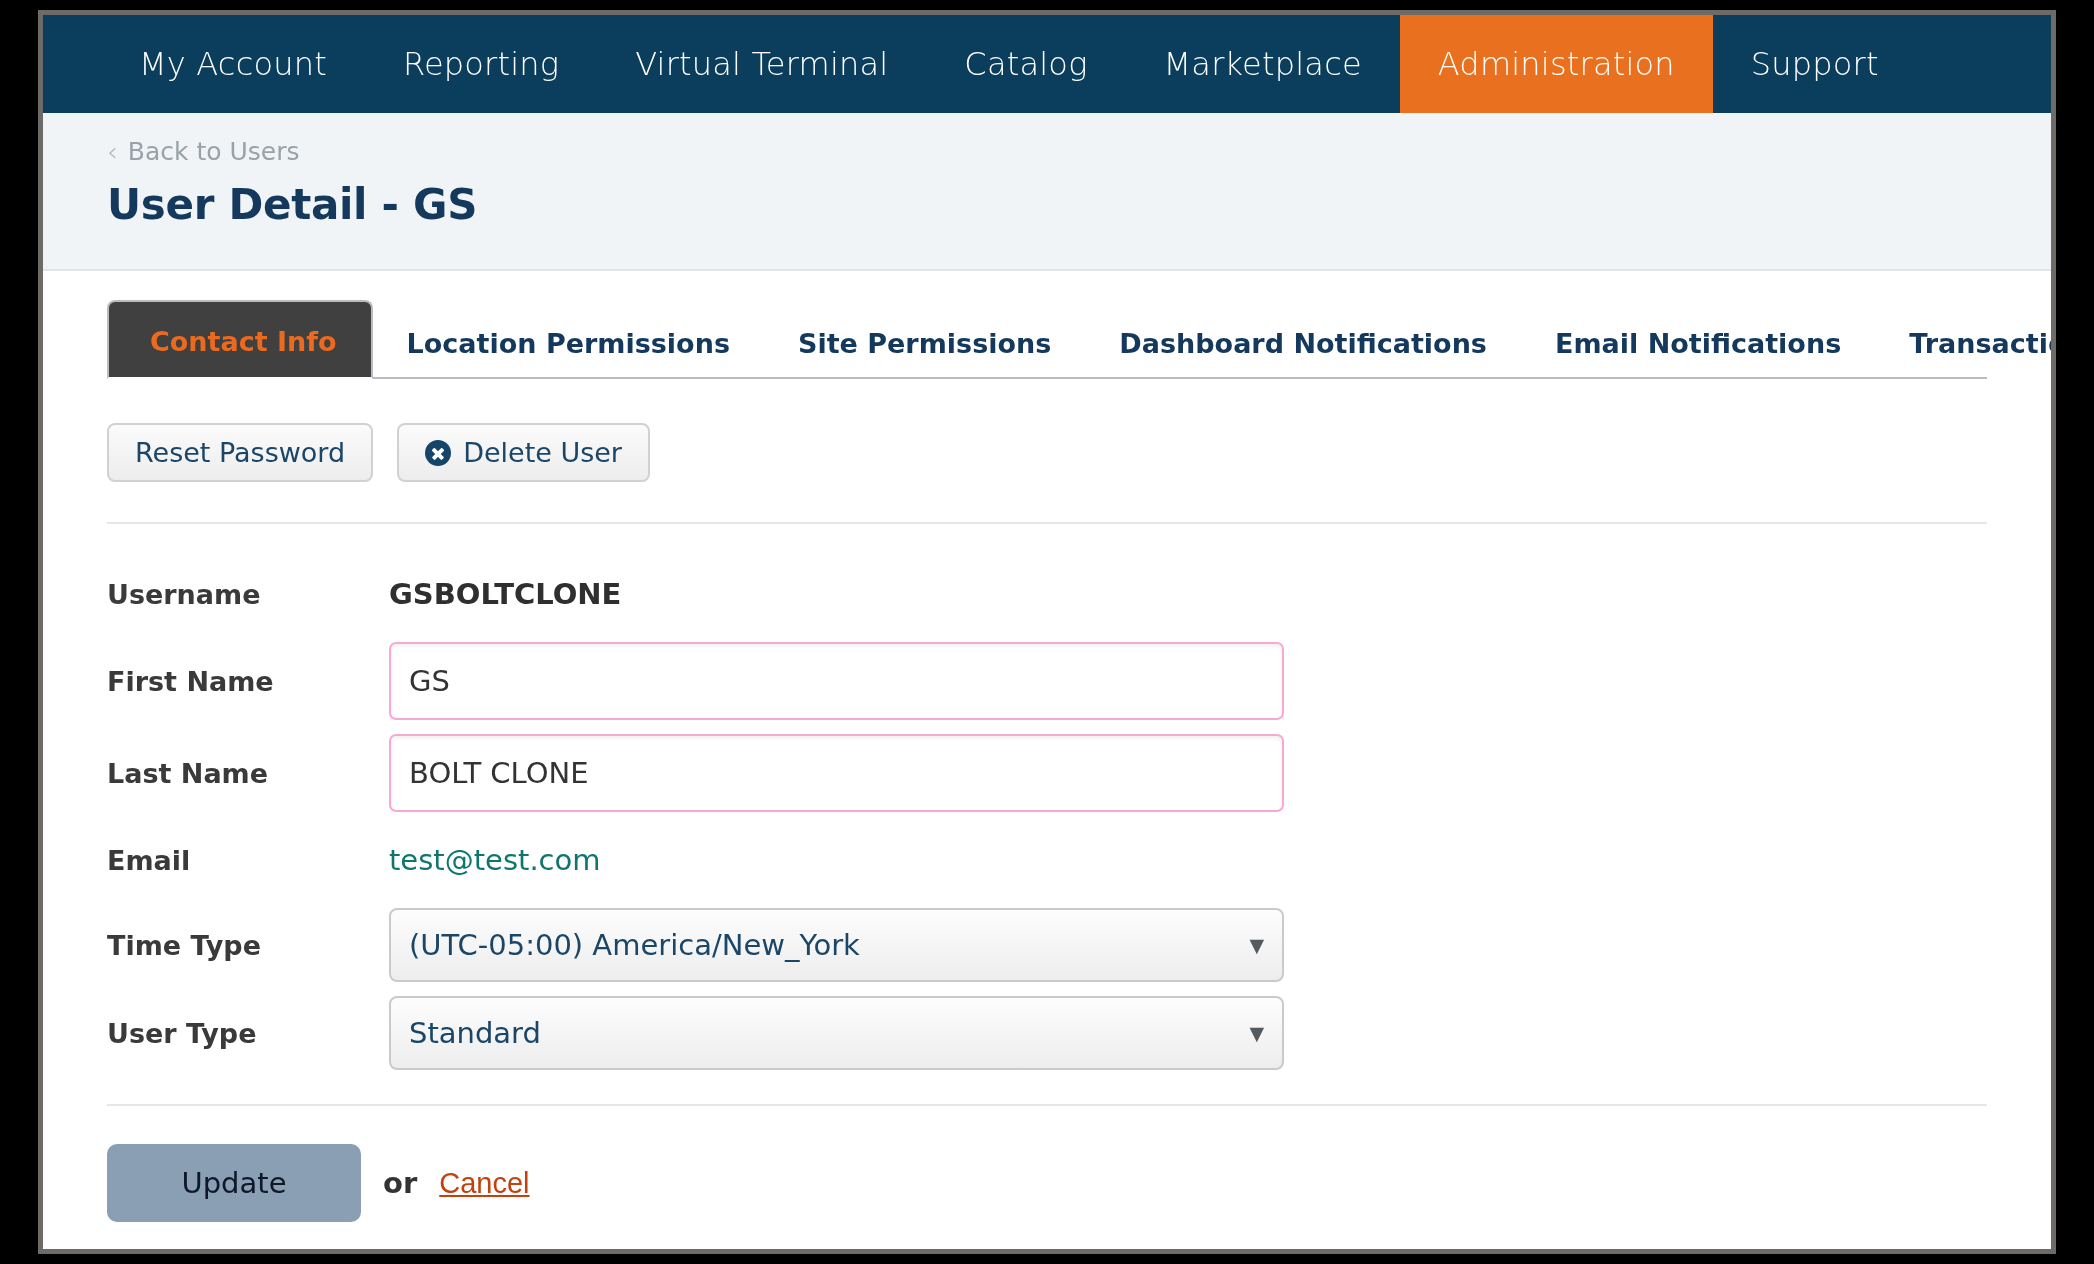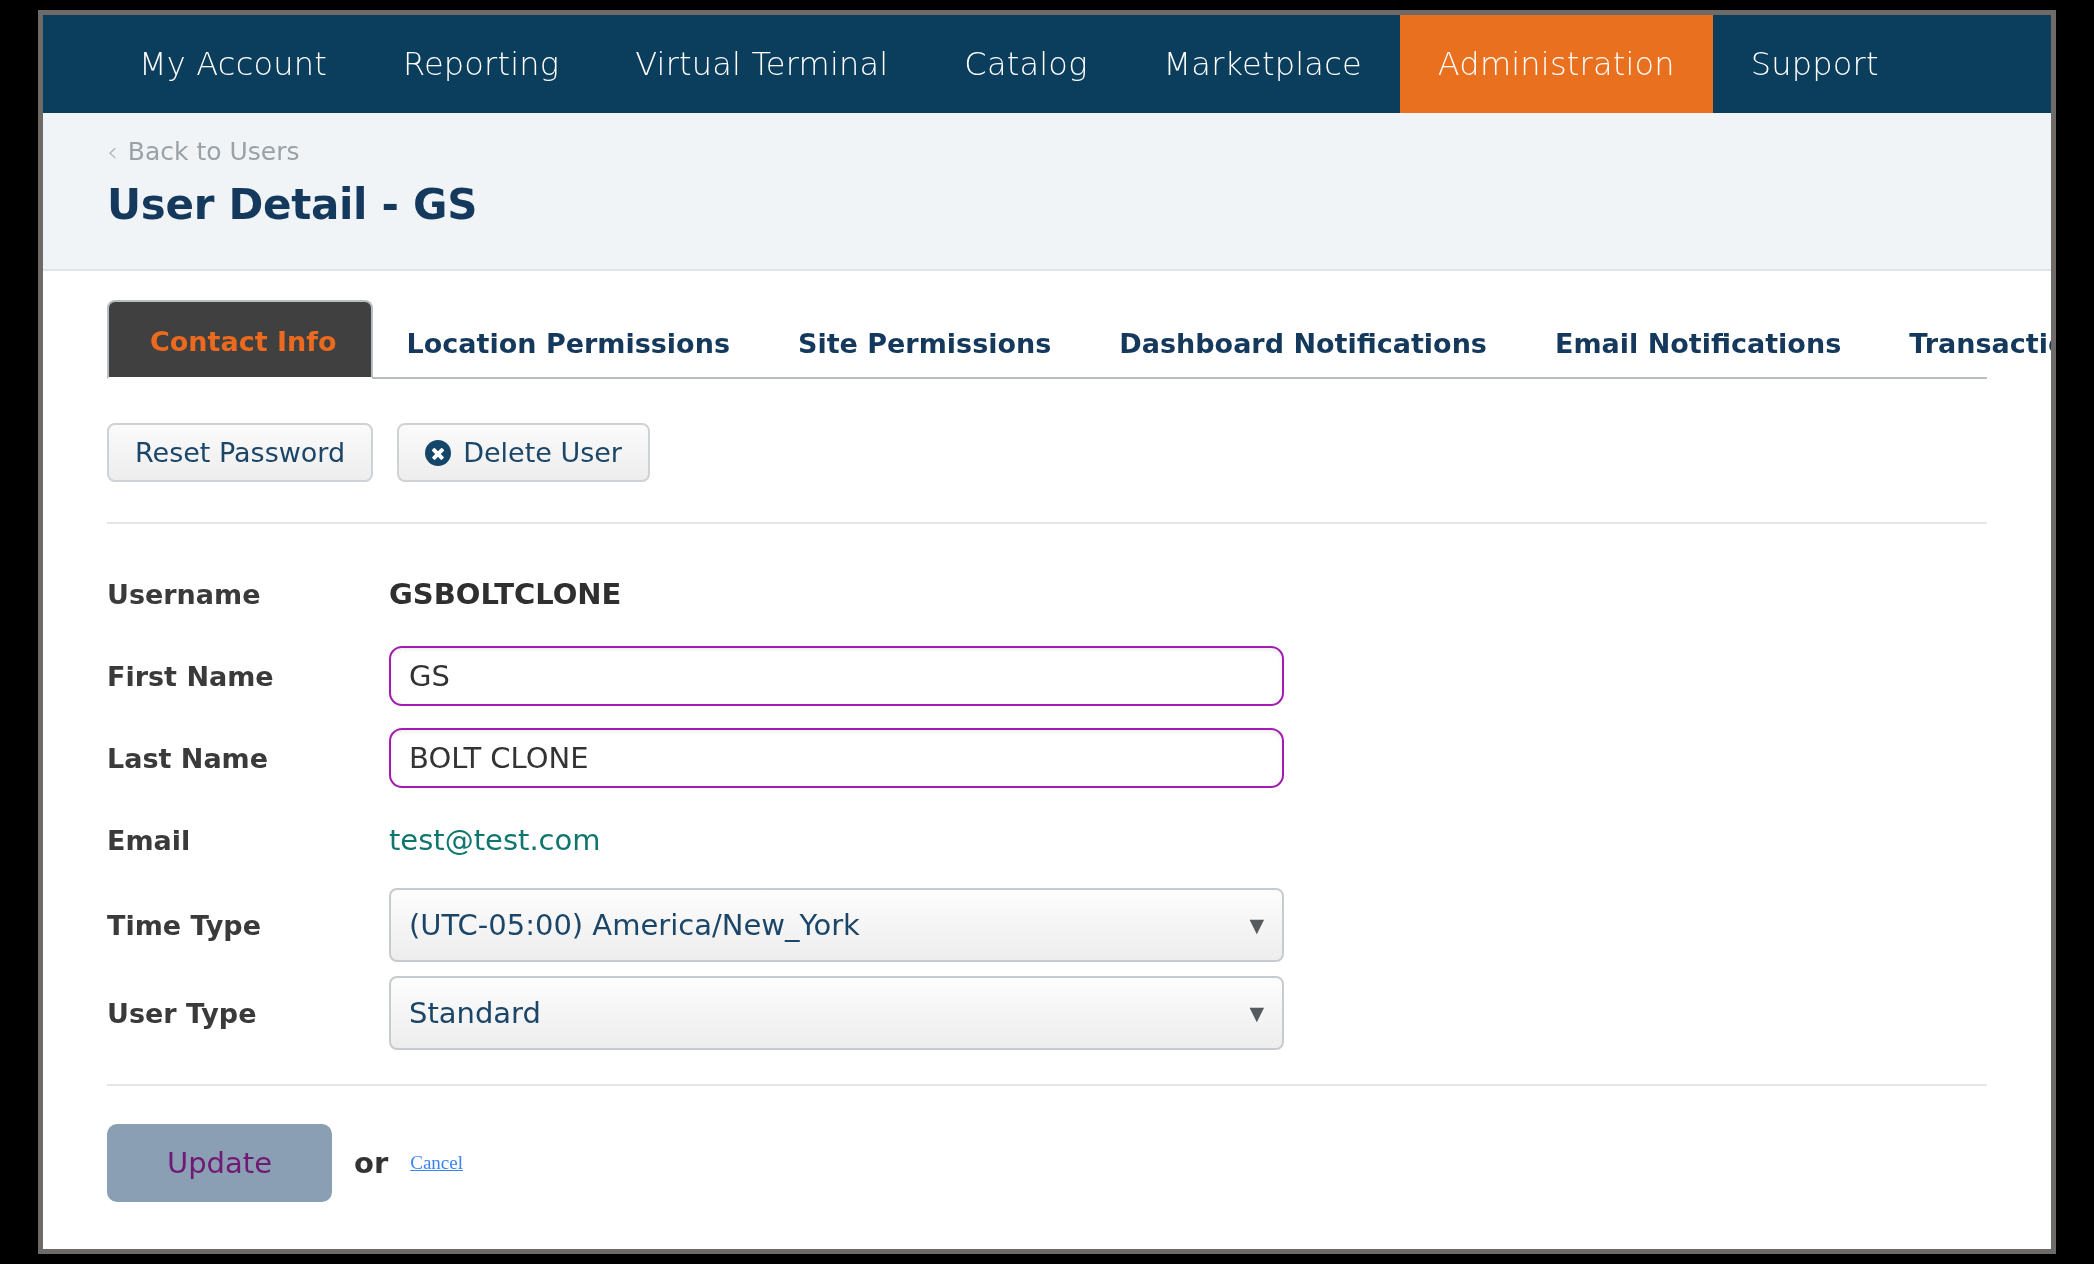--- a/index.html
+++ b/index.html
@@ -192,23 +192,23 @@
   }
   .f-static {
     color: #0f766e;
     font-size: 29px;
     font-family: "DejaVu Sans", "Liberation Sans", sans-serif;
   }
   .f-static.bold { font-weight: bold; color: #2f2f2f; }
 
   .f-input {
     width: 895px;
-    height: 60px;
-    border: 2px solid #a21caf;
-    border-radius: 13px;
+    height: 78px;
+    border: 2px solid #f9a8d4;
+    border-radius: 7px;
     background: #ffffff;
     box-shadow: inset 0 2px 4px rgba(0,0,0,0.07);
     font-size: 29px;
     color: #333333;
     padding: 0 18px;
     outline: none;
     font-family: "DejaVu Sans", "Liberation Sans", sans-serif;
   }
   .f-select {
     width: 895px;
@@ -235,39 +235,39 @@
   .footer {
     padding: 38px 0 0 0;
     display: flex;
     align-items: center;
     gap: 22px;
   }
   .btn-update {
     background: #8a9fb3;
     border: none;
     border-radius: 10px;
-    color: #701a75;
-    font-size: 29px;
-    width: 225px;
+    color: #0f172a;
+    font-size: 29px;
+    width: 254px;
     height: 78px;
     cursor: pointer;
     font-family: "DejaVu Sans", "Liberation Sans", sans-serif;
   }
   .or-text {
     color: #333333;
     font-size: 29px;
     font-weight: bold;
     font-family: "DejaVu Sans", "Liberation Sans", sans-serif;
   }
   .cancel-link {
-    color: #3b82f6;
-    font-size: 19px;
+    color: #c2410c;
+    font-size: 29px;
     text-decoration: underline;
     cursor: pointer;
-    font-family: Liberation Serif, serif;
+    font-family: Liberation Sans, sans-serif;
   }
 </style>
 </head>
 <body>
 
 <div id="screen">
   <div class="frame">
     <div class="frame-inner">
 
       <div class="topnav">

